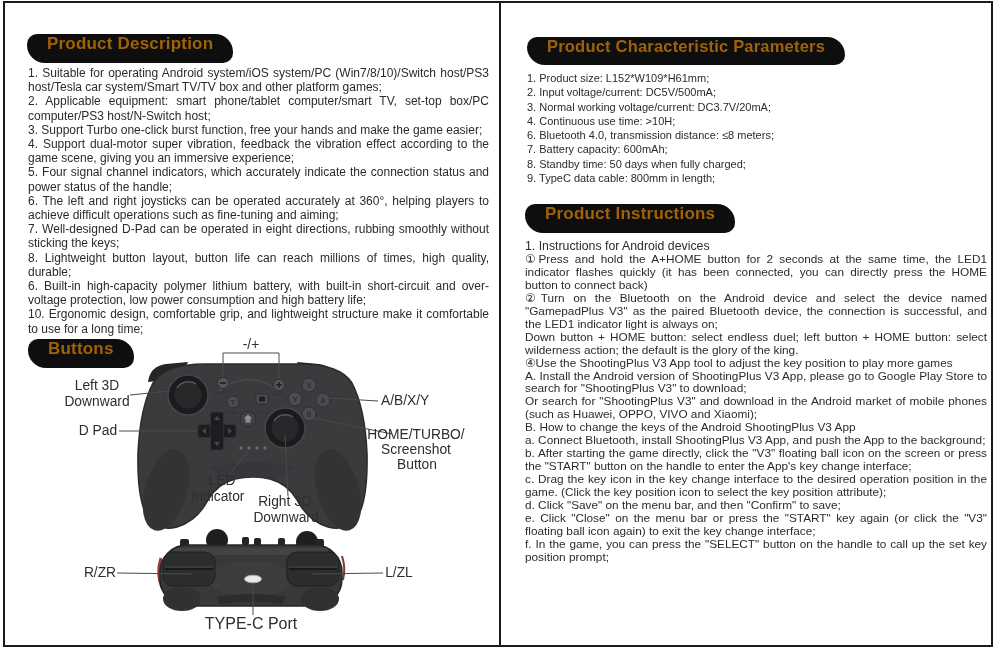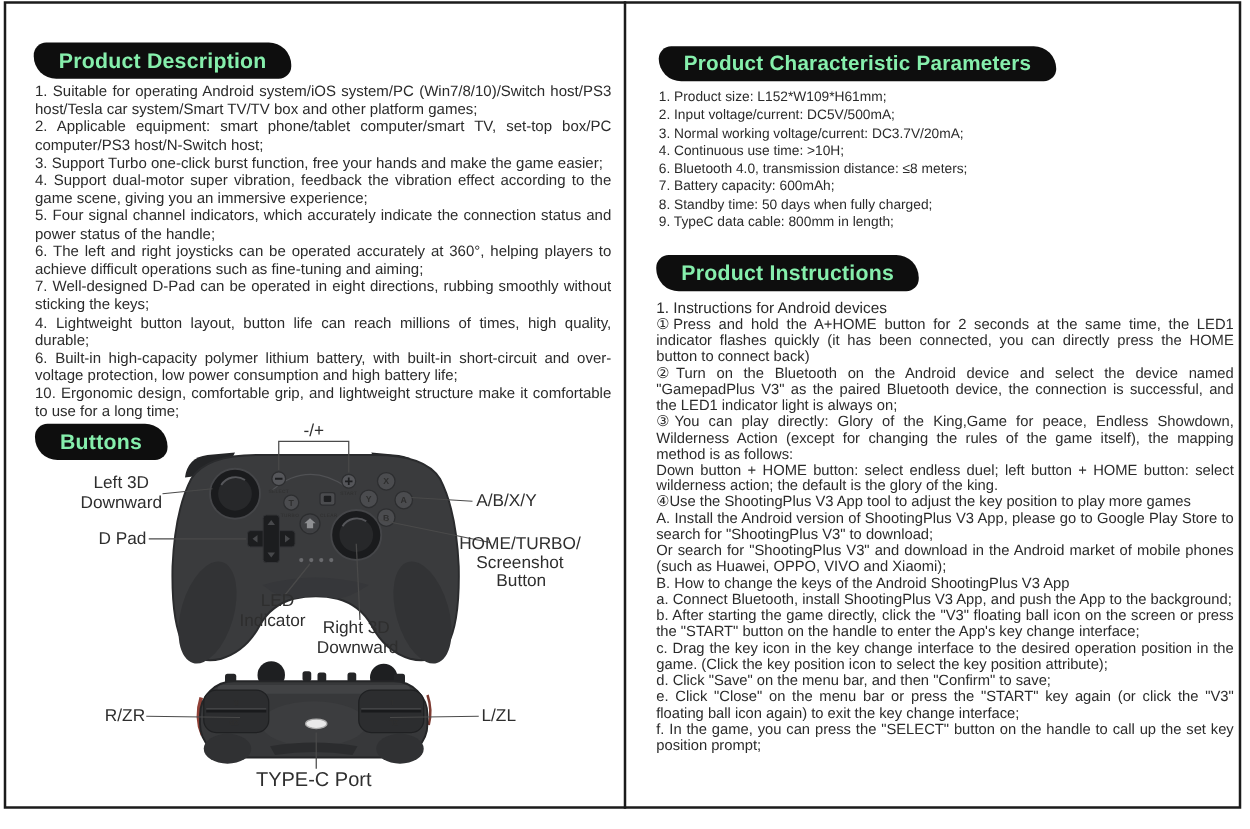--- a/index.html
+++ b/index.html
@@ -5,22 +5,22 @@
   html,body { margin:0; padding:0; }
   body {
     width:1000px; height:663px; background:#ffffff; position:relative; overflow:hidden;
     font-family:"Liberation Sans","DejaVu Sans",sans-serif; color:#2b2b2b;
     -webkit-font-smoothing:antialiased;
   }
   .frame { position:absolute; left:3px; top:1px; width:990px; height:646px;
     border:2px solid #1b1b1b; box-sizing:border-box; background:#fff; }
   .divider { position:absolute; left:499px; top:1px; width:2px; height:646px; background:#1b1b1b; }
 
-  .badge { position:absolute; background:#0e0e0e; color:#86efac; font-weight:bold;
-    border-radius:10px 18px 10px 18px; display:flex; align-items:center;
+  .badge { position:absolute; background:#0e0e0e; color:#a16207; font-weight:bold;
+    border-radius:10px 18px 10px 18px; display:flex; align-items:flex-start;
     padding:0 20px; height:29px; font-size:17px; letter-spacing:.2px; white-space:nowrap; z-index:3; }
   .badge-desc   { left:27px;  top:34px; }
   .badge-buttons{ left:28px;  top:339px; }
   .badge-params { left:527px; top:37px;  height:28px; font-size:16.5px; }
   .badge-instr  { left:525px; top:204px; }
 
   .desc-list { position:absolute; left:28px; top:66px; width:461px;
     font-size:12px; line-height:14.2px; text-align:justify; }
   .desc-list .li { margin:0; }
 
@@ -53,21 +53,21 @@
 
 <div class="desc-list">
 
 <div class="li">1. Suitable for operating Android system/iOS system/PC (Win7/8/10)/Switch host/PS3 host/Tesla car system/Smart TV/TV box and other platform games;</div>
     <div class="li">2. Applicable equipment: smart phone/tablet computer/smart TV, set-top box/PC computer/PS3 host/N-Switch host;</div>
     <div class="li">3. Support Turbo one-click burst function, free your hands and make the game easier;</div>
     <div class="li">4. Support dual-motor super vibration, feedback the vibration effect according to the game scene, giving you an immersive experience;</div>
     <div class="li">5. Four signal channel indicators, which accurately indicate the connection status and power status of the handle;</div>
     <div class="li">6. The left and right joysticks can be operated accurately at 360°, helping players to achieve difficult operations such as fine-tuning and aiming;</div>
     <div class="li">7. Well-designed D-Pad can be operated in eight directions, rubbing smoothly without sticking the keys;</div>
-    <div class="li">4. Lightweight button layout, button life can reach millions of times, high quality, durable;</div>
+    <div class="li">8. Lightweight button layout, button life can reach millions of times, high quality, durable;</div>
     <div class="li">6. Built-in high-capacity polymer lithium battery, with built-in short-circuit and over-voltage protection, low power consumption and high battery life;</div>
     <div class="li">10. Ergonomic design, comfortable grip, and lightweight structure make it comfortable to use for a long time;</div>
   </div>
 
 <div class="badge badge-buttons">
   <span>Buttons</span>
 </div>
 
 <svg class="figure" width="470" height="312" viewBox="0 0 470 312">
 
@@ -237,21 +237,20 @@
 <div class="badge badge-instr">
   <span>Product Instructions</span>
 </div>
 
 <div class="instructions">
   <div class="ins-heading">1. Instructions for Android devices</div>
   <div>
 
   <p class="ins-p">①Press and hold the A+HOME button for 2 seconds at the same time, the LED1 indicator flashes quickly (it has been connected, you can directly press the HOME button to connect back)</p>
       <p class="ins-p">②Turn on the Bluetooth on the Android device and select the device named "GamepadPlus V3" as the paired Bluetooth device, the connection is successful, and the LED1 indicator light is always on;</p>
-      <p class="ins-p">③You can play directly: Glory of the King,Game for peace, Endless Showdown, Wilderness Action (except for changing the rules of the game itself), the mapping method is as follows:</p>
       <p class="ins-p">Down button + HOME button: select endless duel; left button + HOME button: select wilderness action; the default is the glory of the king.</p>
       <p class="ins-p">④Use the ShootingPlus V3 App tool to adjust the key position to play more games</p>
       <p class="ins-p">A. Install the Android version of ShootingPlus V3 App, please go to Google Play Store to search for "ShootingPlus V3" to download;</p>
       <p class="ins-p">Or search for "ShootingPlus V3" and download in the Android market of mobile phones (such as Huawei, OPPO, VIVO and Xiaomi);</p>
       <p class="ins-p">B. How to change the keys of the Android ShootingPlus V3 App</p>
       <p class="ins-p">a. Connect Bluetooth, install ShootingPlus V3 App, and push the App to the background;</p>
       <p class="ins-p">b. After starting the game directly, click the "V3" floating ball icon on the screen or press the "START" button on the handle to enter the App's key change interface;</p>
       <p class="ins-p">c. Drag the key icon in the key change interface to the desired operation position in the game. (Click the key position icon to select the key position attribute);</p>
       <p class="ins-p">d. Click "Save" on the menu bar, and then "Confirm" to save;</p>
       <p class="ins-p">e. Click "Close" on the menu bar or press the "START" key again (or click the "V3" floating ball icon again) to exit the key change interface;</p>

